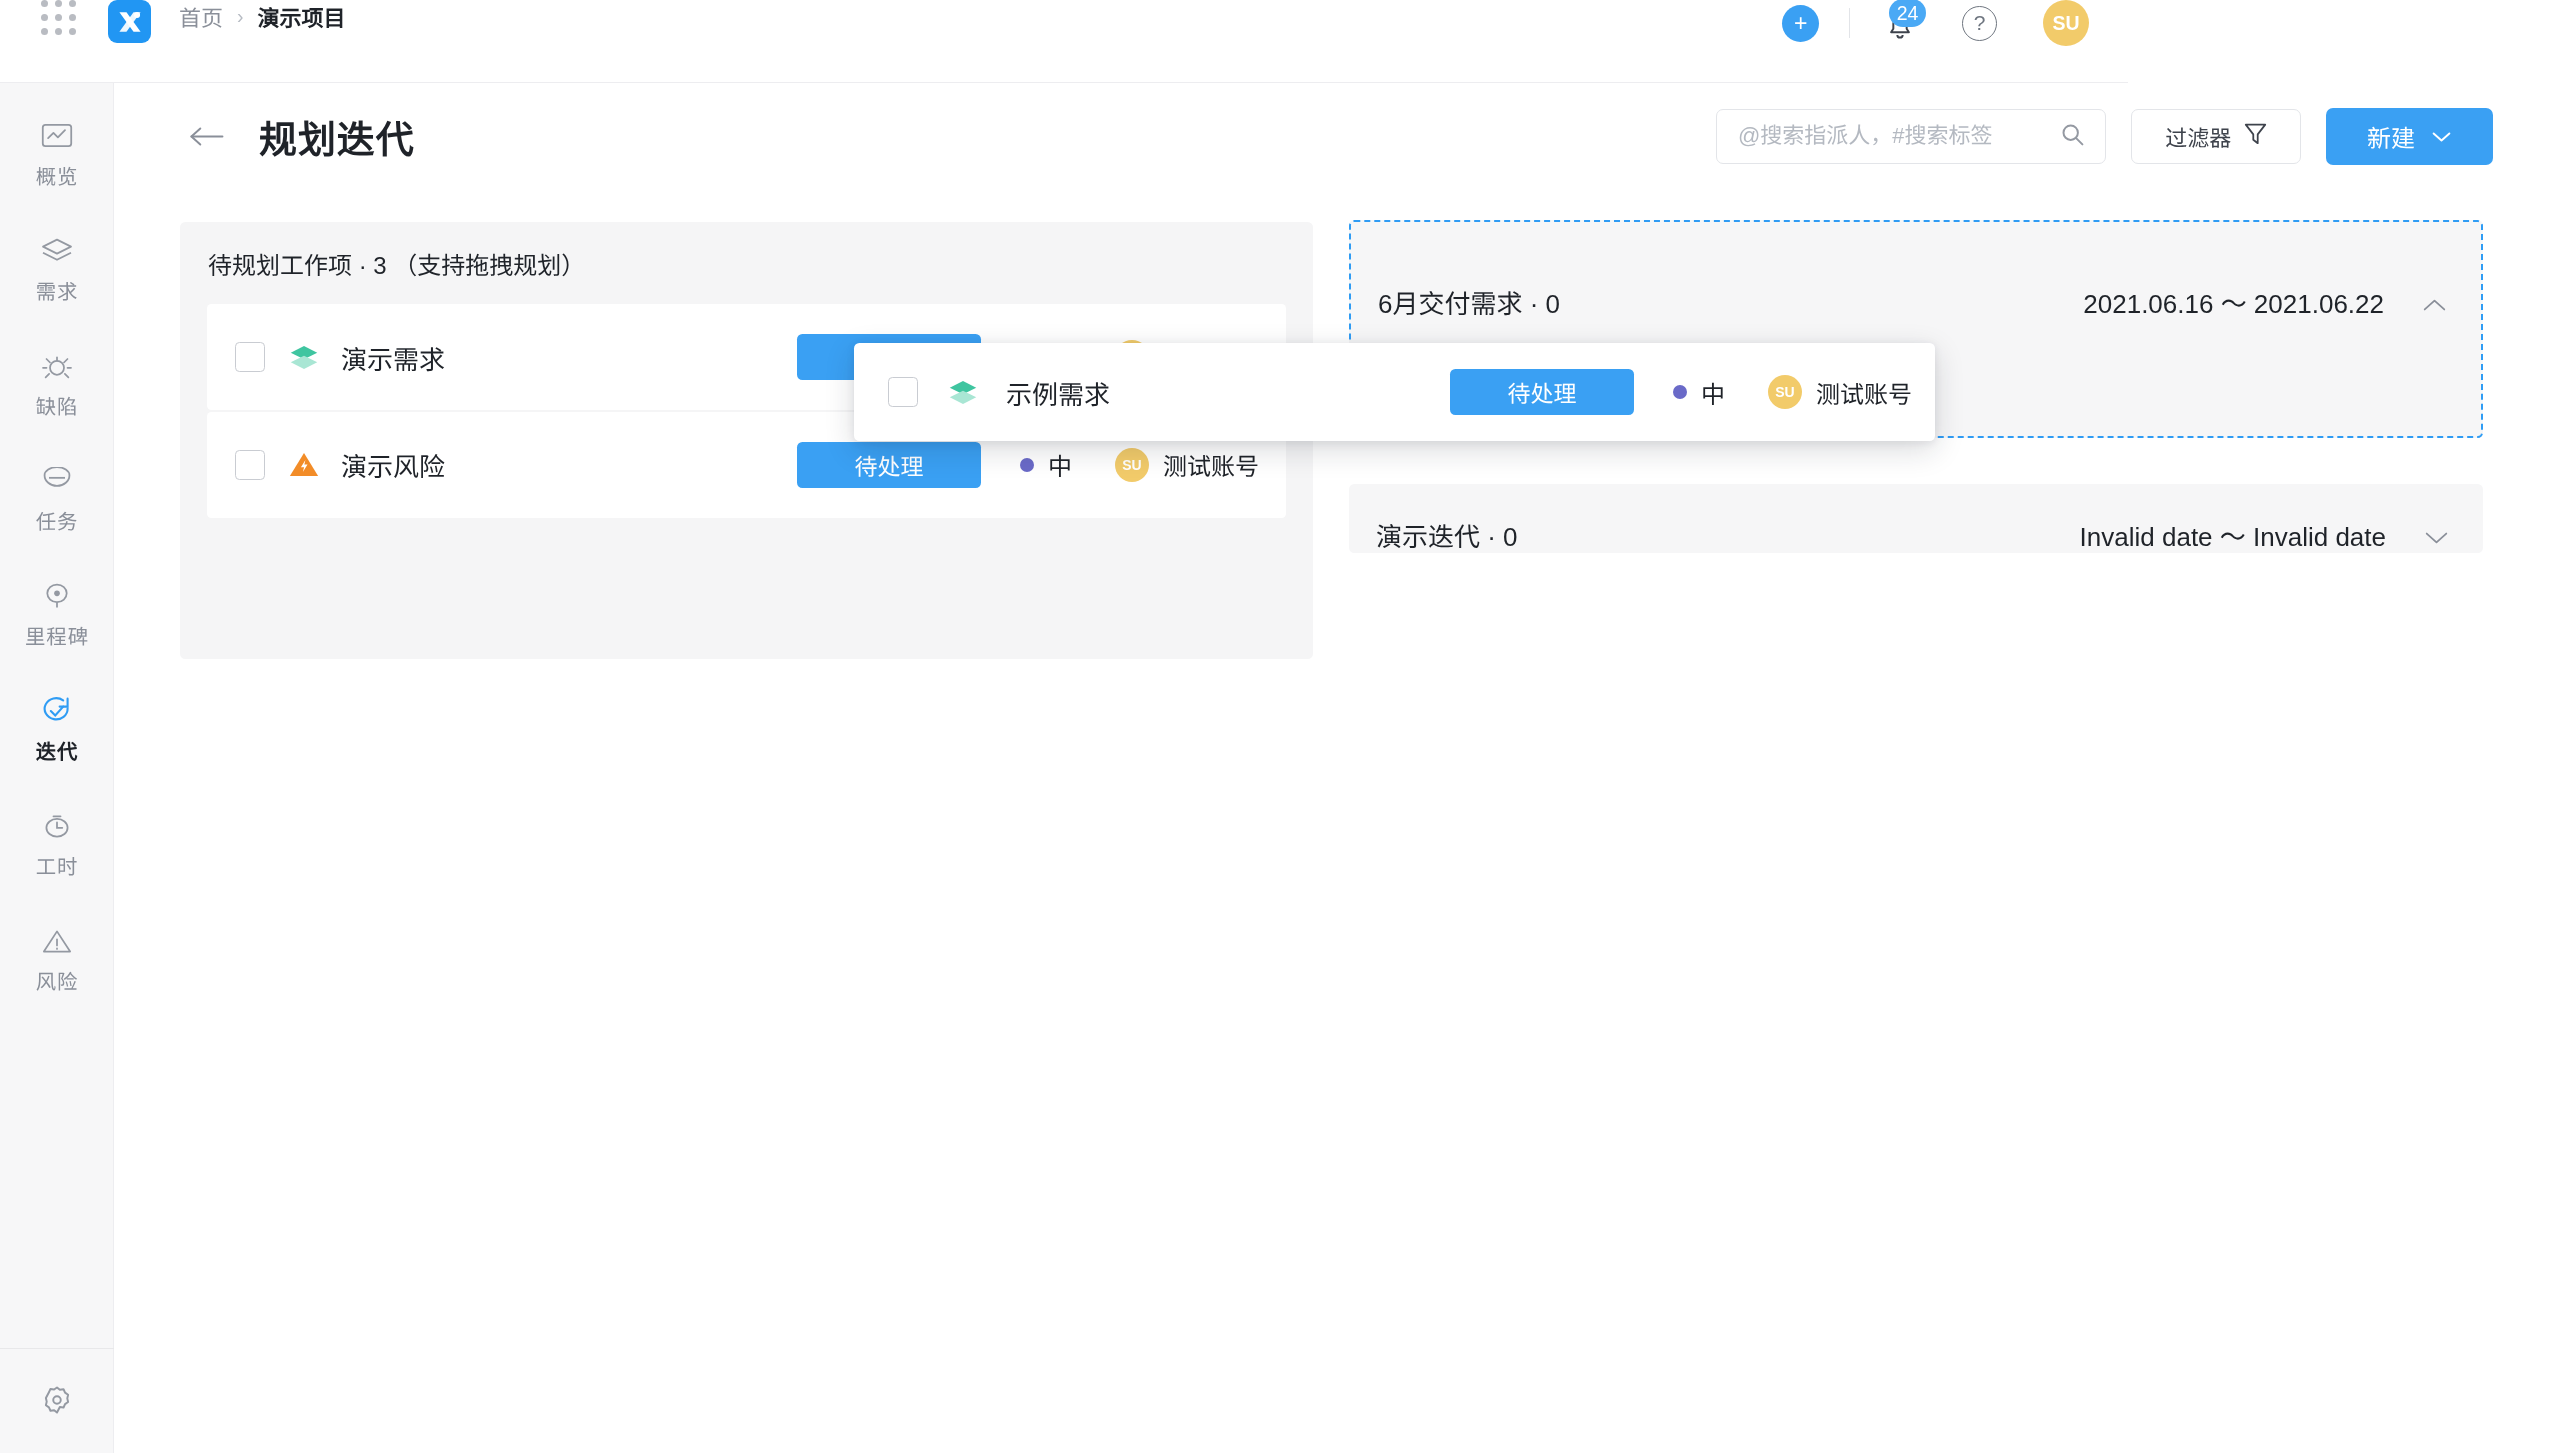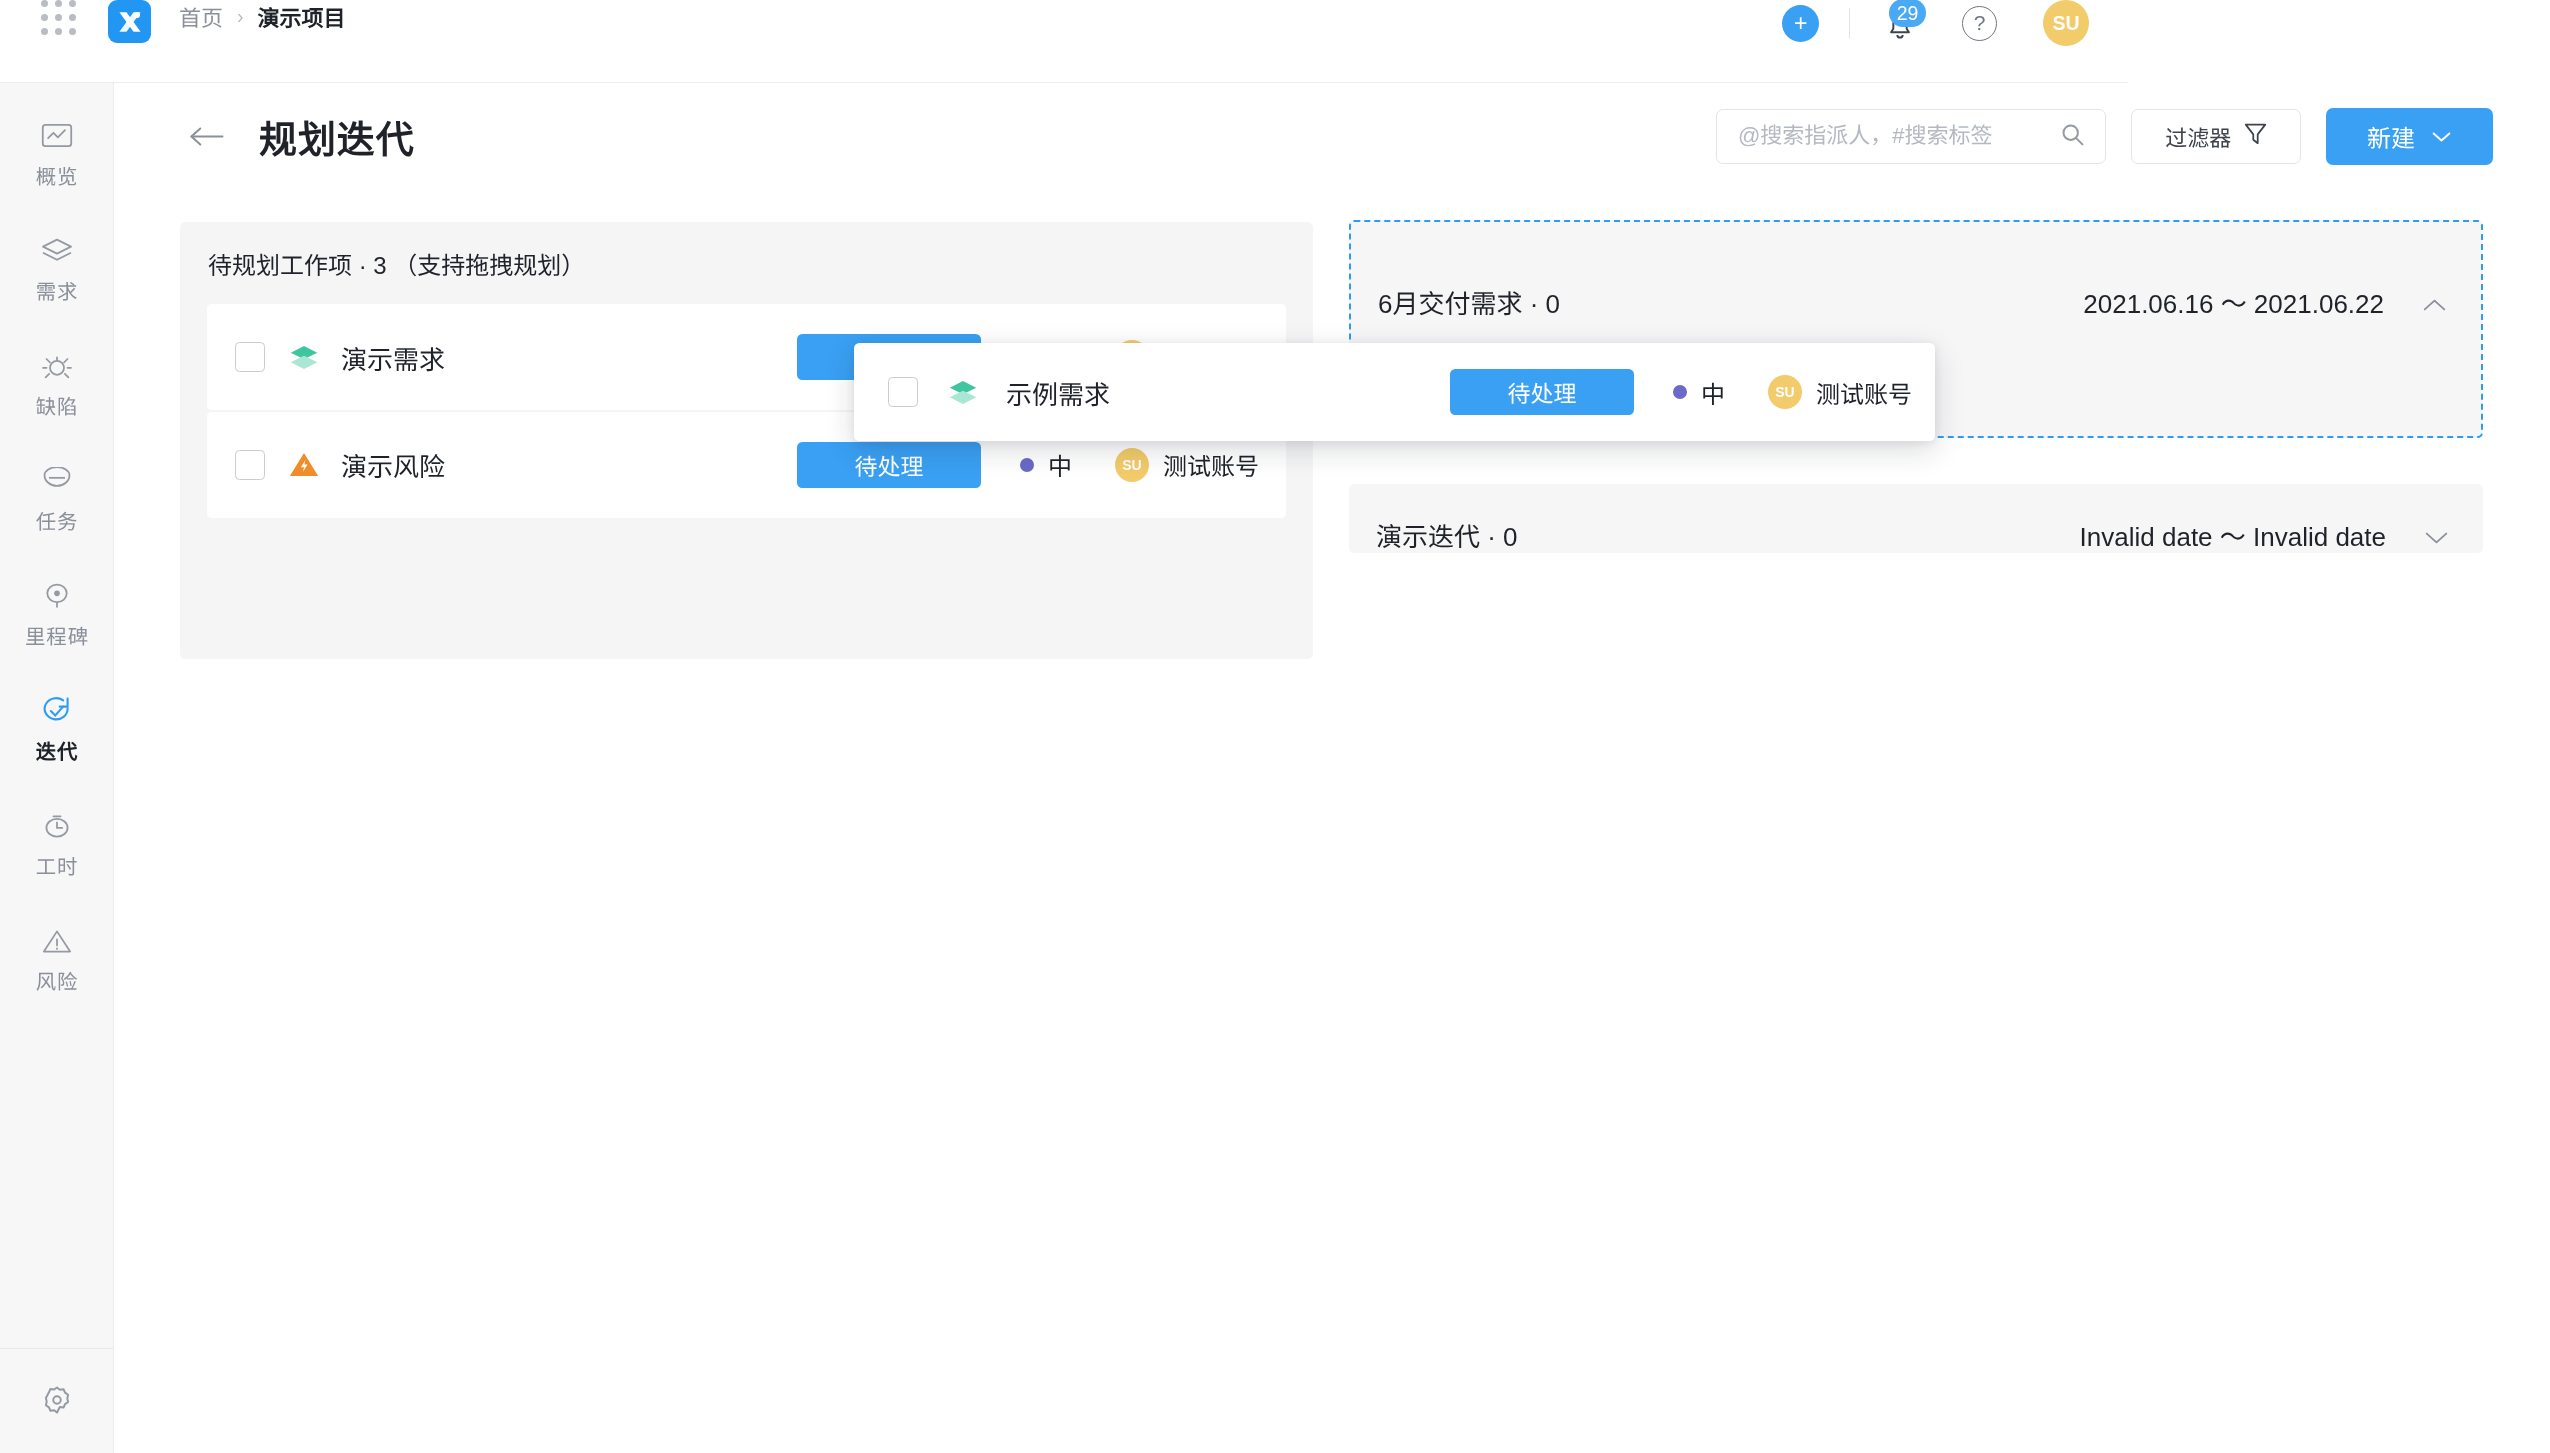--- a/index.html
+++ b/index.html
@@ -343,21 +343,21 @@
 
   <div class="topbar-right">
     <button class="plus-btn">+</button>
     <div class="tb-divider"></div>
 
     <div class="bell-wrap">
       <svg width="32" height="32" viewBox="0 0 36 36" fill="none" stroke="#3e434c" stroke-width="2.2" stroke-linejoin="round">
         <path d="M8 25 h20 l-2.5 -4 v-6 a7.5 7.5 0 0 0 -15 0 v6 Z"></path>
         <path d="M15 28 a3 3 0 0 0 6 0"></path>
       </svg>
-      <span class="bell-badge">29</span>
+      <span class="bell-badge">24</span>
     </div>
 
     <div class="help-btn">?</div>
     <div class="avatar-top">SU</div>
   </div>
 </div>
 
 <div class="sidebar">
 
   <div class="side-item">

